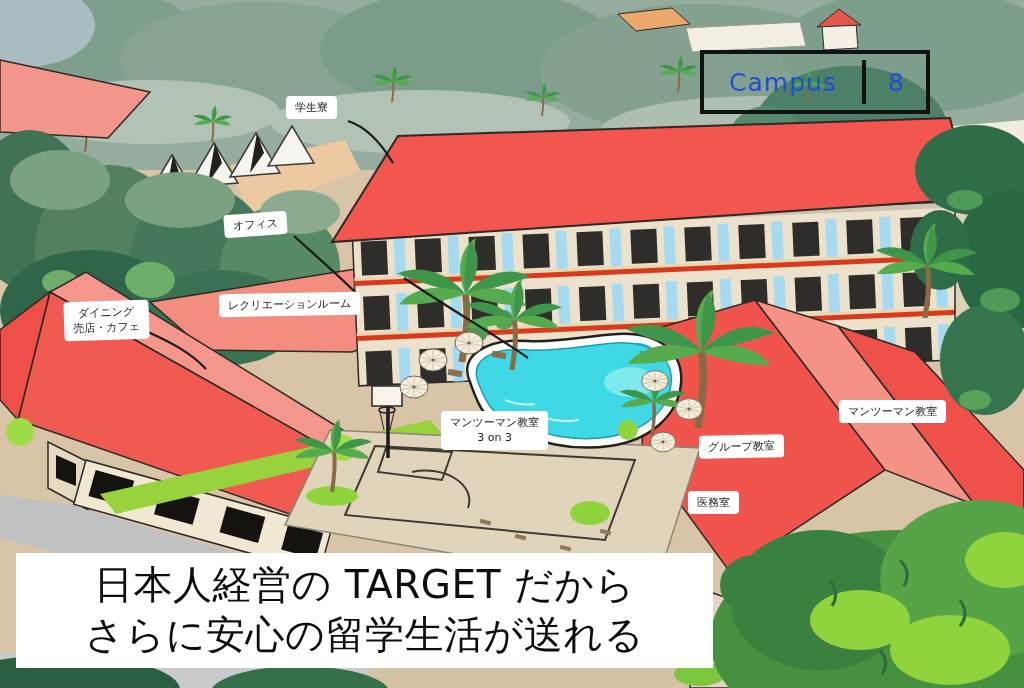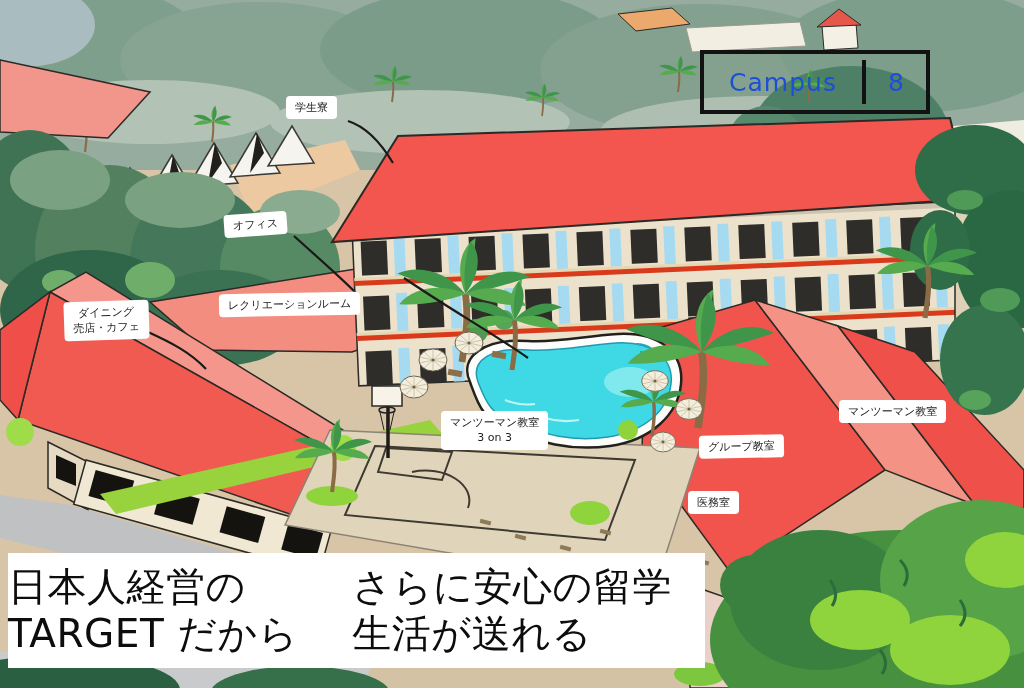--- a/index.html
+++ b/index.html
@@ -9,22 +9,22 @@
   .lbl{position:absolute;background:#ffffff;color:#1c1c1c;font-size:11px;line-height:1.4;
        padding:4px 9px;text-align:center;border-radius:4px;white-space:nowrap;z-index:5;}
   .lbl.rot-4{transform:rotate(-4deg);}
   .lbl.rot-2{transform:rotate(-2deg);}
   .lbl.rot-1{transform:rotate(-1deg);}
   .badge{position:absolute;left:700px;top:50px;width:230px;height:64px;border:4px solid #121212;
          display:flex;align-items:center;color:#1d4ed8;z-index:6;box-sizing:border-box;}
   .badge .word{flex:1;text-align:center;font-size:25px;letter-spacing:1px;}
   .badge .vdiv{width:4px;height:44px;background:#121212;}
   .badge .num{width:60px;text-align:center;font-size:25px;}
-  .caption{position:absolute;left:8px;top:553px;width:697px;height:115px;background:#ffffff;
-           display:flex;flex-direction:row;justify-content:center;align-items:center;
+  .caption{position:absolute;left:16px;top:553px;width:697px;height:115px;background:#ffffff;
+           display:flex;flex-direction:column;justify-content:center;align-items:center;
            gap:3px;z-index:7;}
   .caption div{font-size:39px;color:#0d0d0d;letter-spacing:0.5px;line-height:1.2;}
 </style>
 </head>
 <body>
 
 <div class="stage">
 
   <svg width="1024" height="688" viewBox="0 0 1024 688">
     <defs>

